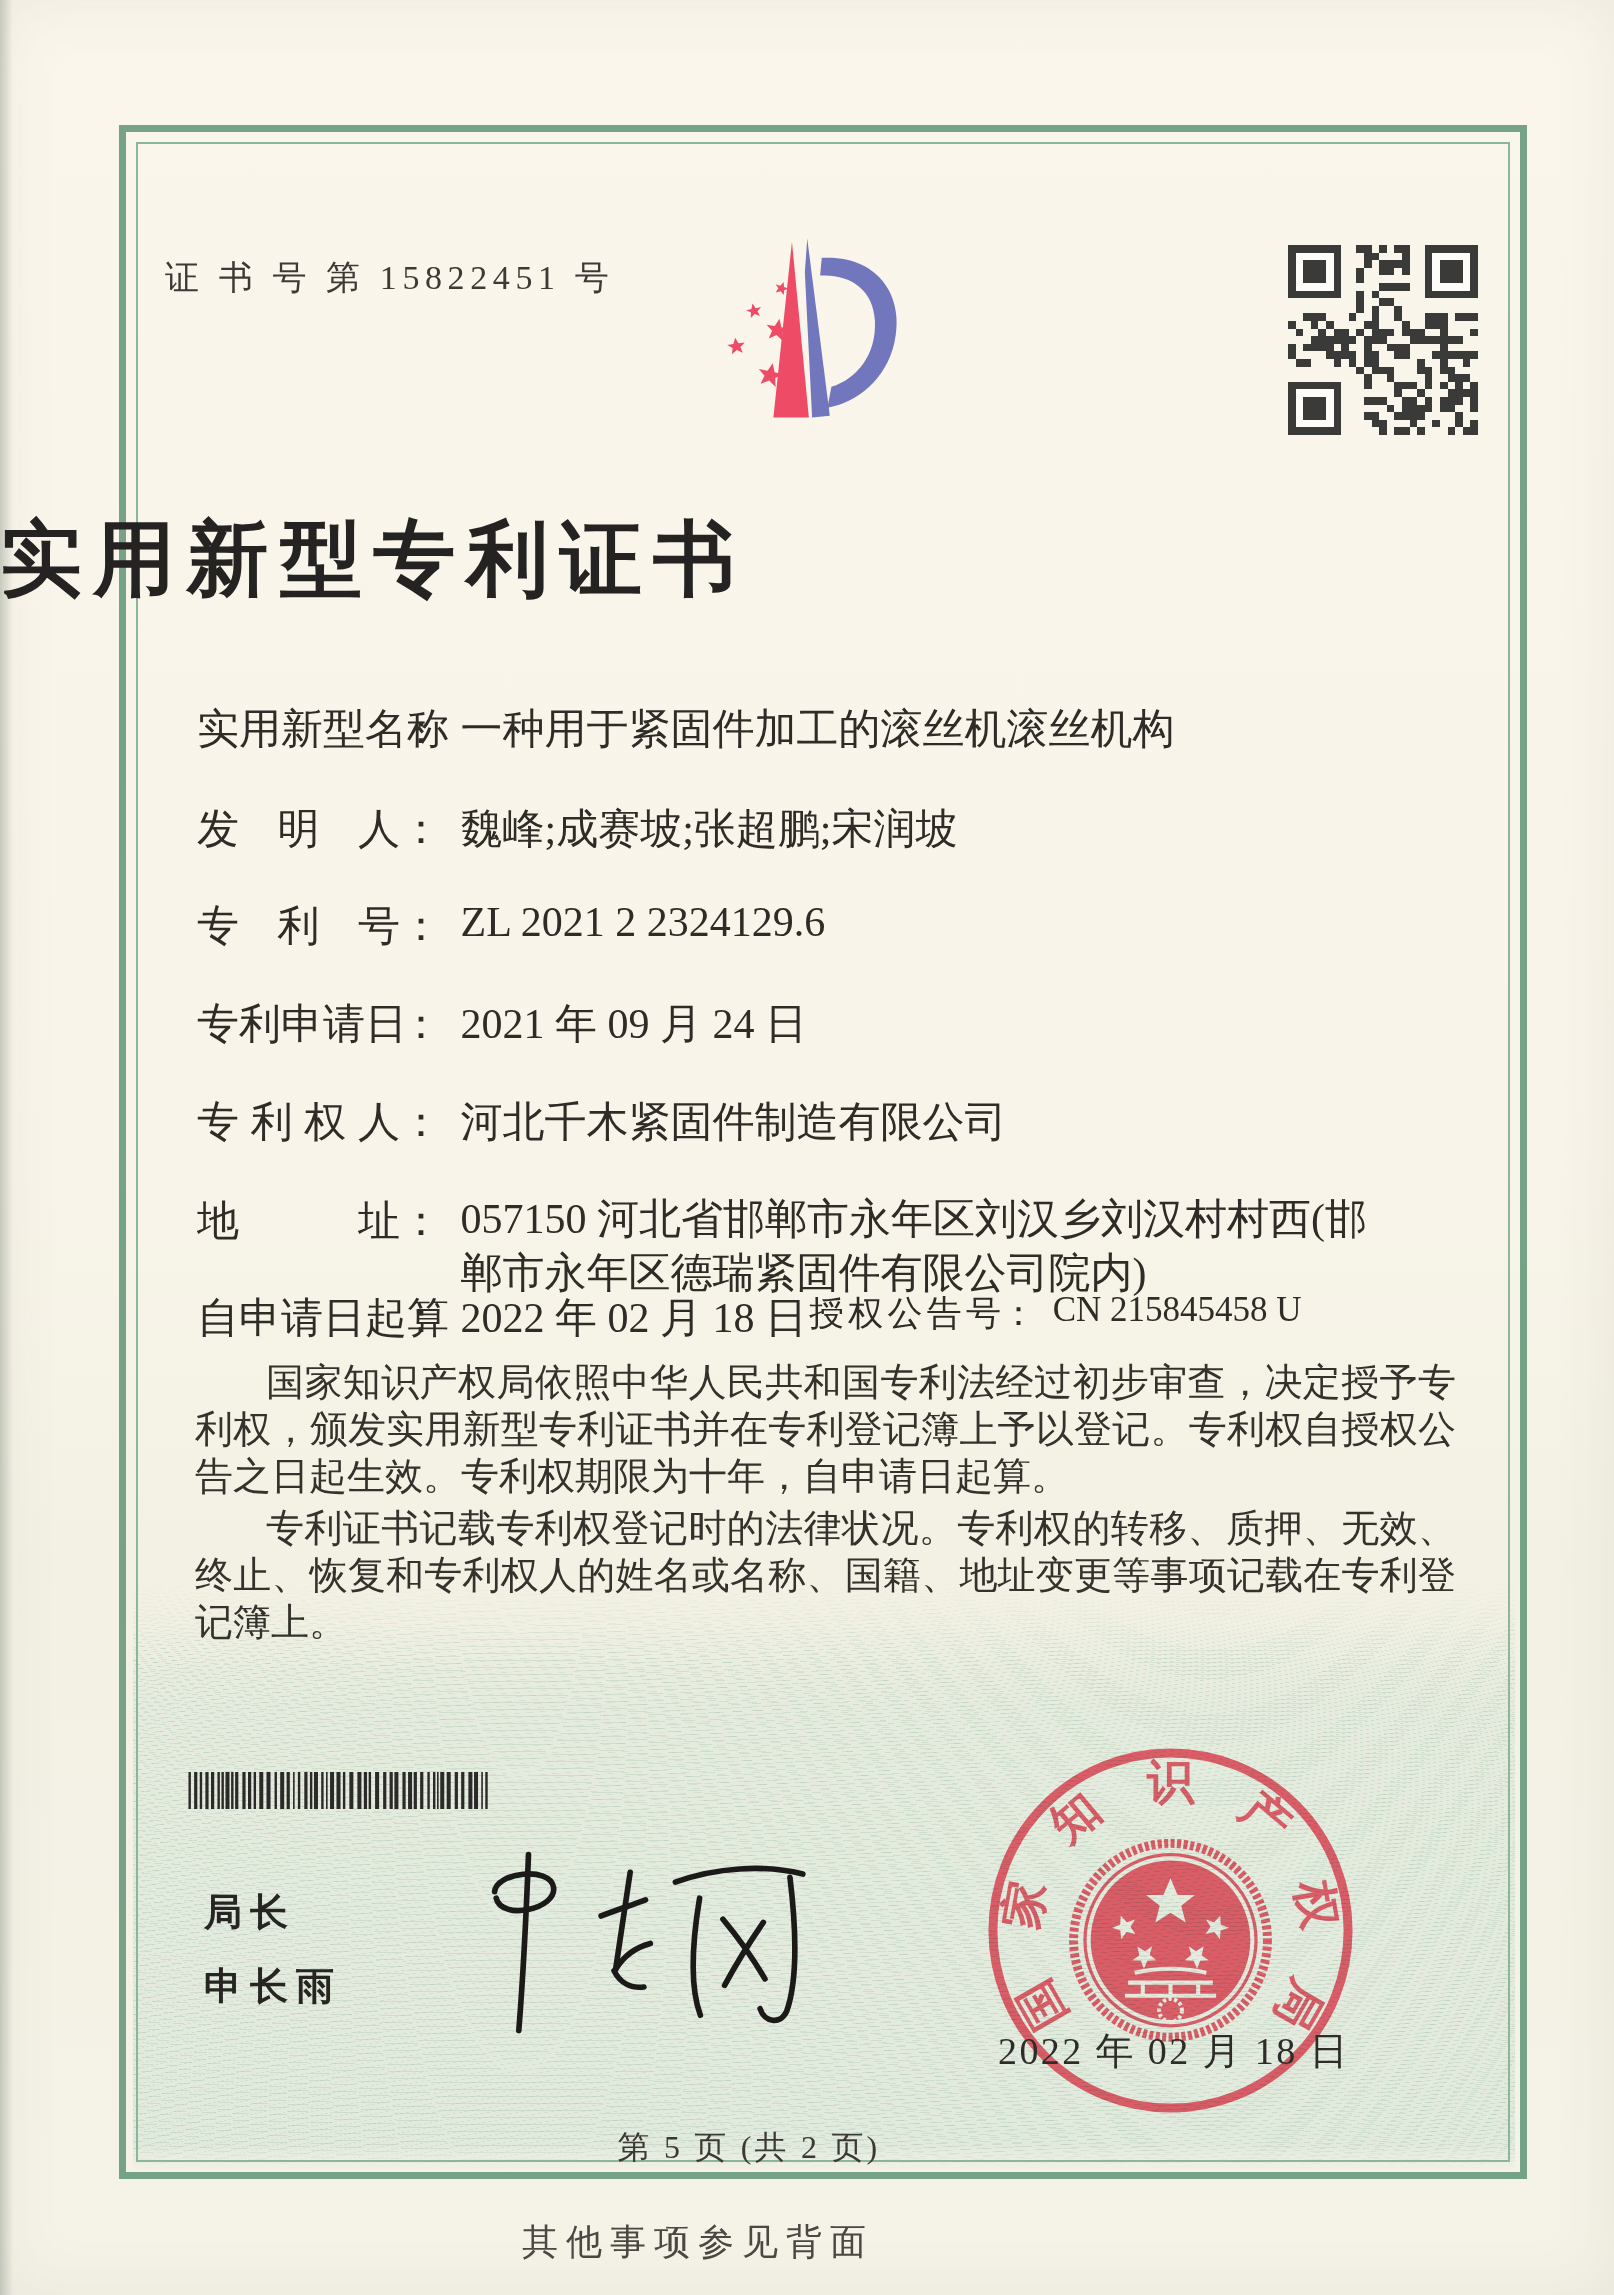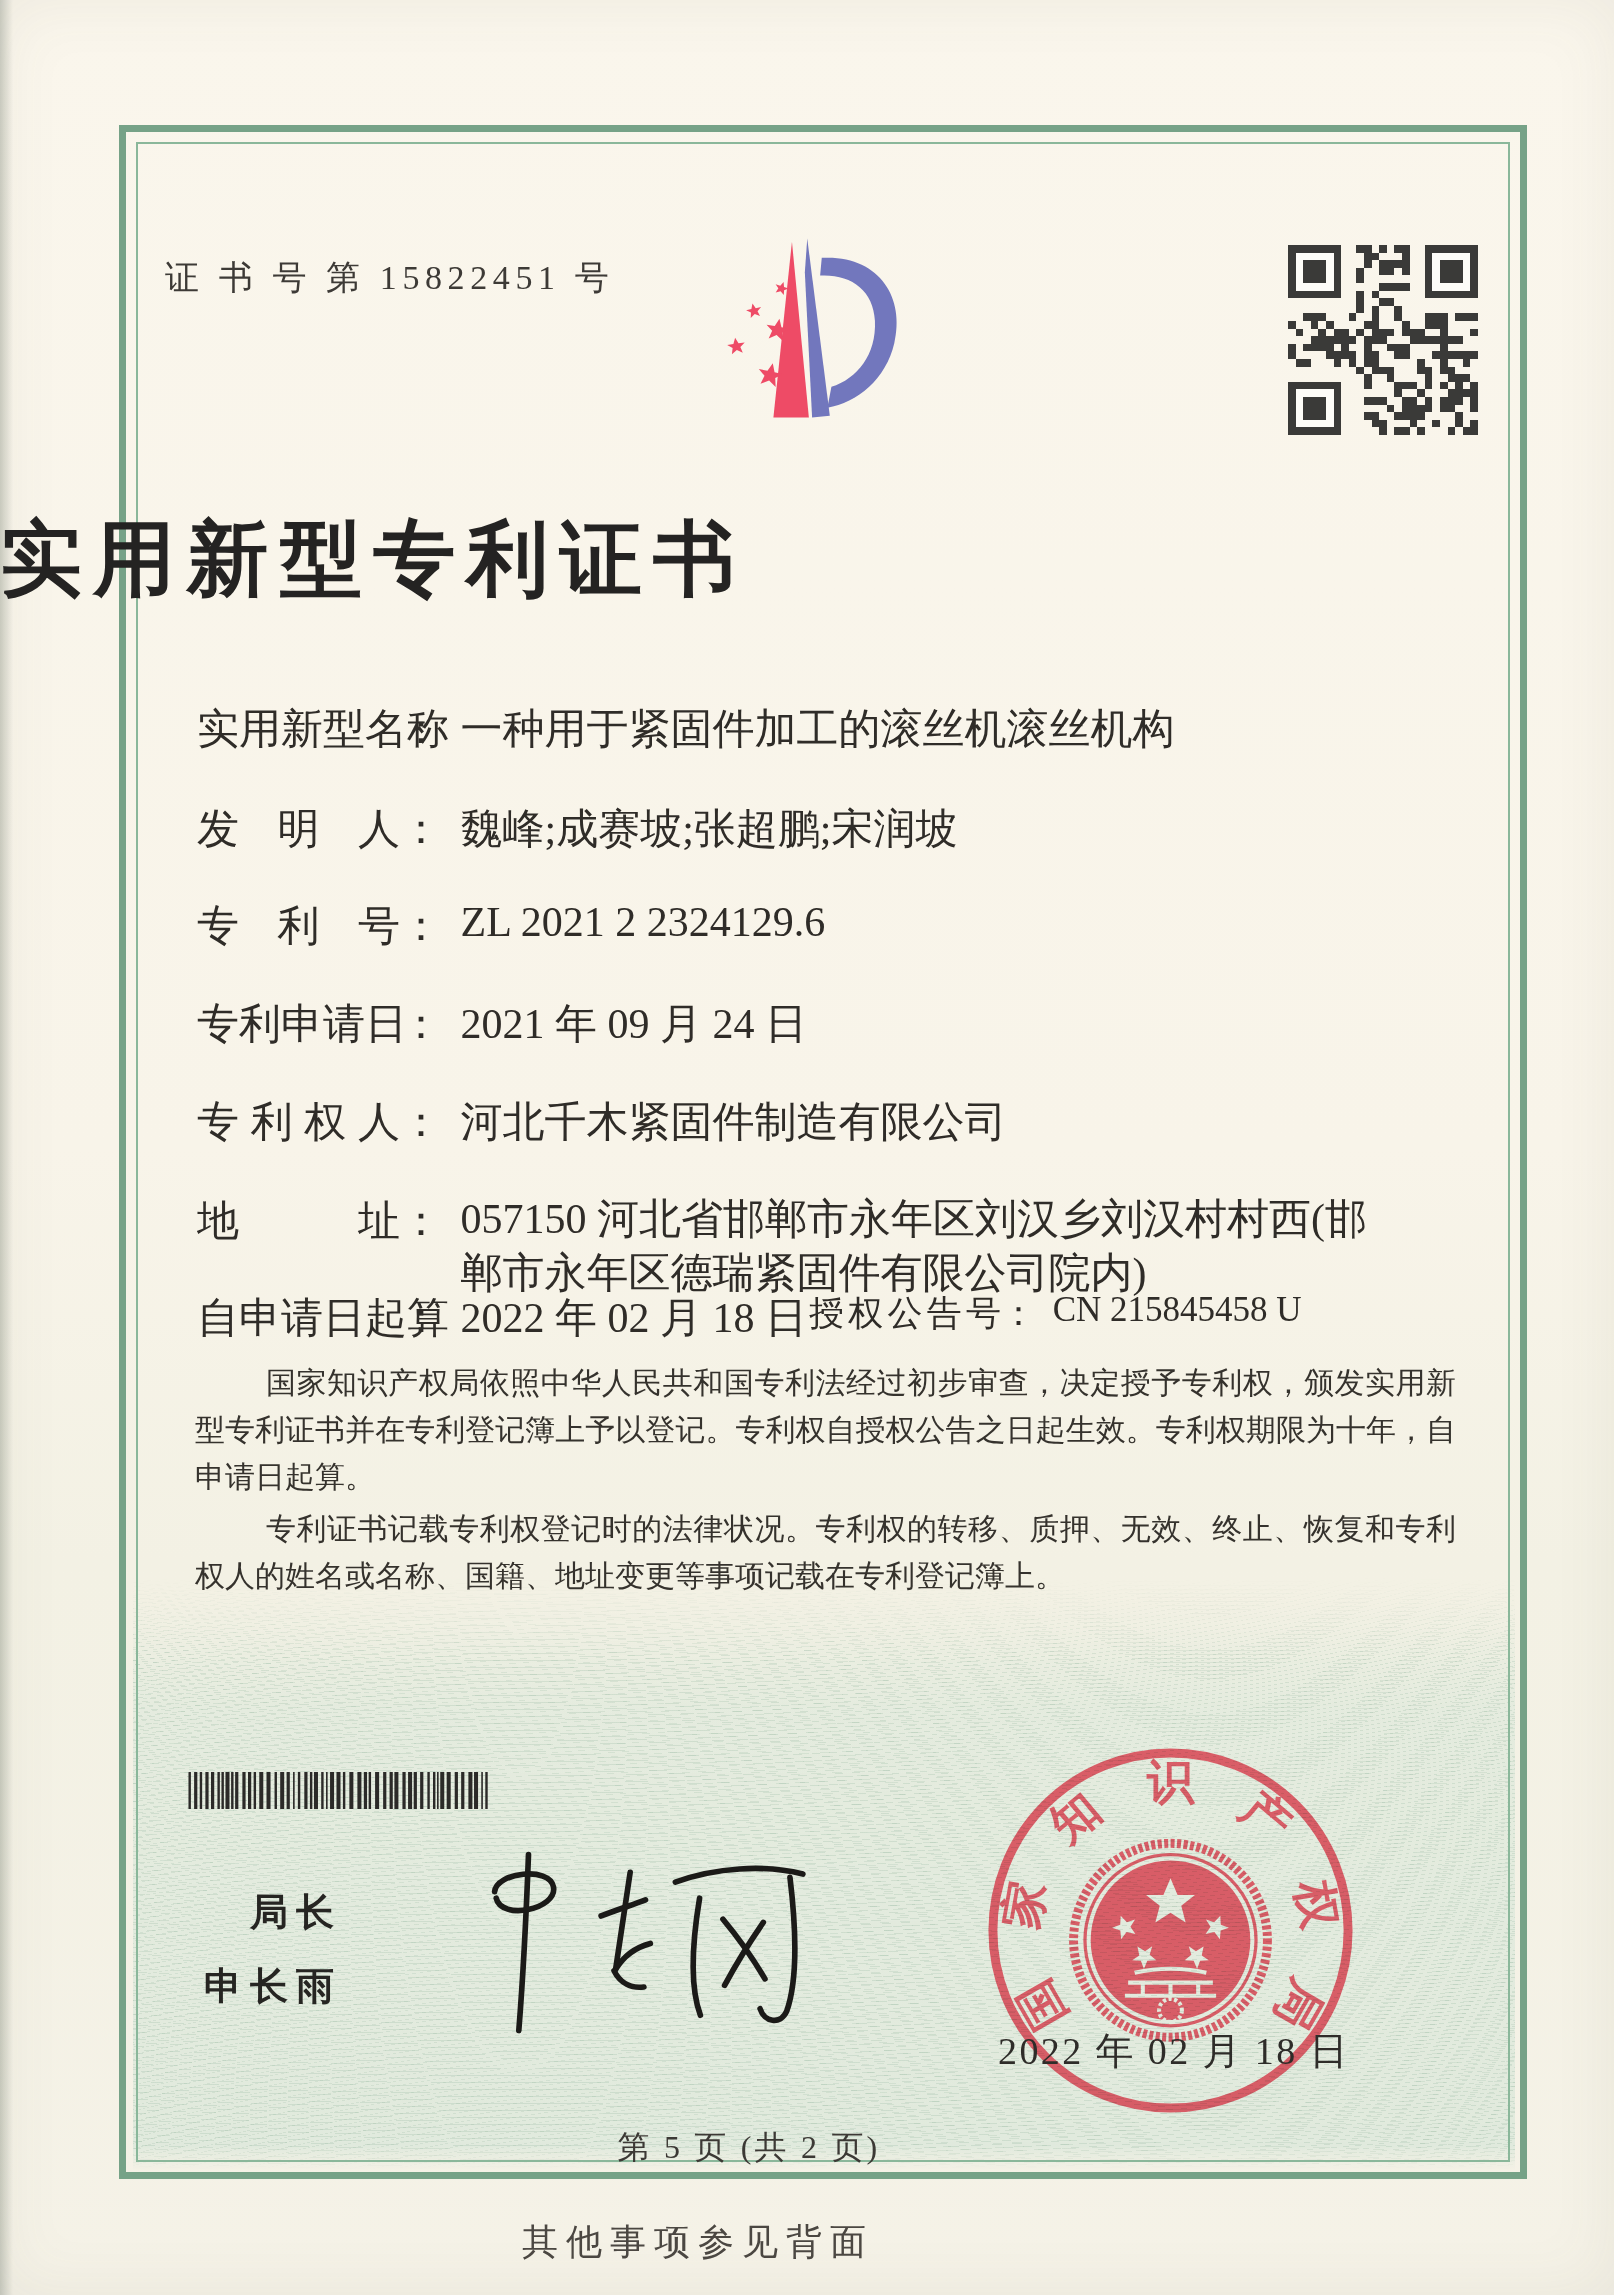--- a/index.html
+++ b/index.html
@@ -32,27 +32,27 @@
     font-size:82px;font-weight:700;letter-spacing:11.3px;color:#242322;}
   .field{position:absolute;left:197px;font-size:42px;color:#2f2c28;white-space:nowrap;}
   .flabel{display:inline-block;width:203px;text-align:justify;text-align-last:justify;vertical-align:top;}
   .fcolon{display:inline-block;vertical-align:top;}
   .fvalue{display:inline-block;margin-left:8px;vertical-align:top;}
   .f1{top:701px}.f2{top:801px}.f3{top:898px}.f4{top:996px}.f5{top:1094px}
   .f6{top:1193px}.f6 .fvalue{white-space:normal;width:936px;line-height:1.28;}
   .f7{top:1290px}
   .grant-no{position:absolute;left:809px;top:1290px;font-size:35px;color:#2f2c28;white-space:nowrap;}
   .grant-no .flabel{width:192px;}
-  .paras{position:absolute;left:195px;top:1359px;width:1261px;font-size:30px;
+  .paras{position:absolute;left:195px;top:1359px;width:1261px;font-size:38px;
     line-height:47px;text-align:justify;color:#35322d;}
   .paras p{margin:0 0 4.8px 0;text-indent:71px;}
   .barcode{position:absolute;left:188px;top:1772px;}
   .director{position:absolute;left:204px;top:1887px;font-size:38px;font-weight:600;
     letter-spacing:8px;color:#262522;font-family:"Liberation Sans","DejaVu Sans",sans-serif;}
-  .director div{margin-bottom:22.6px;text-align:right;}
+  .director div{margin-bottom:22.6px;}
   .signature{position:absolute;left:472px;top:1848px;}
   .seal{position:absolute;left:975px;top:1735px;mix-blend-mode:multiply;opacity:.93;}
   .seal-date{position:absolute;left:998px;top:2026px;font-size:38px;letter-spacing:2.4px;color:#2e2c29;}
   .page-num{position:absolute;left:523px;top:2126px;width:452px;text-align:center;
     font-size:32px;letter-spacing:3.2px;color:#3c3935;}
   .back-note{position:absolute;left:0;top:2218px;width:1396px;text-align:center;
     font-size:36px;letter-spacing:8px;color:#4b4742;}
 </style>
 </head>
 <body>

